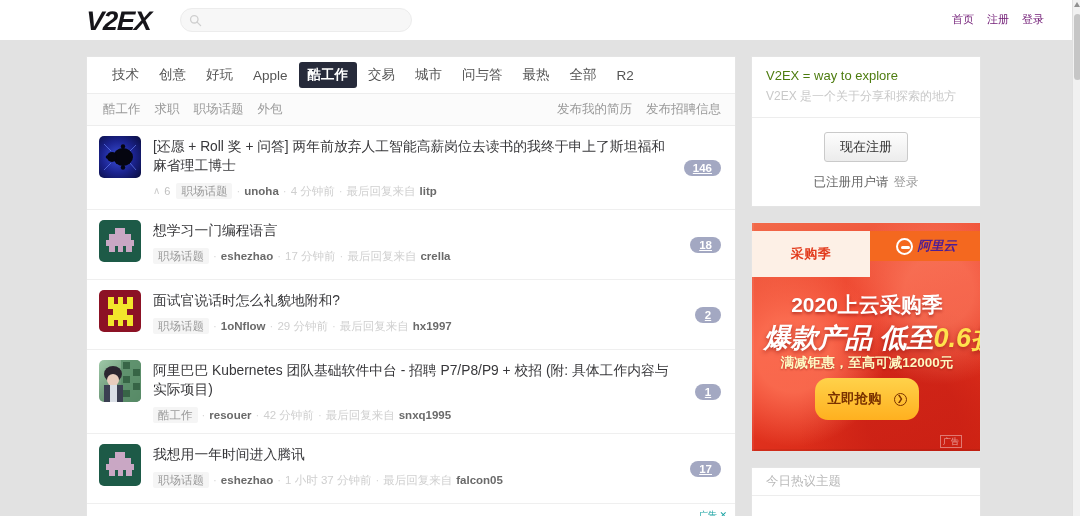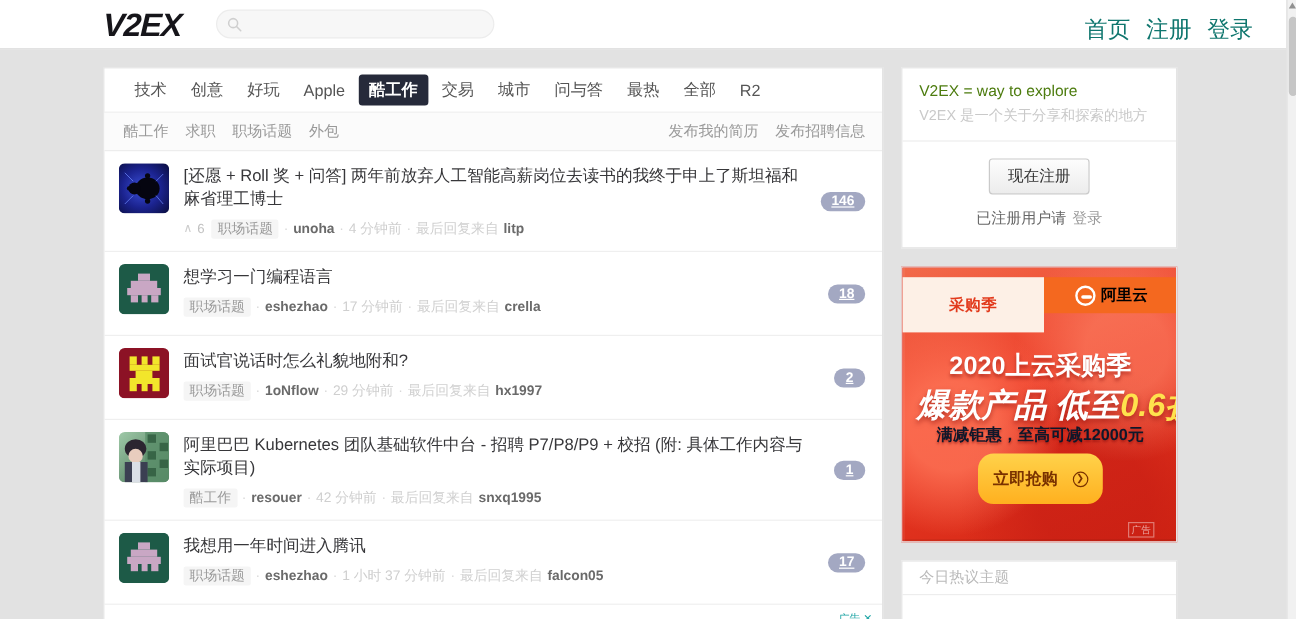--- a/index.html
+++ b/index.html
@@ -41,21 +41,21 @@
     width: 195px; height: 18px;
     border: none; outline: none; background: transparent;
     font-size: 12px; color: #777;
     font-family: "Liberation Sans", sans-serif;
   }
   #topnav {
     position: absolute; right: 28px; top: 12px;
     display: flex; gap: 13px;
   }
   #topnav a {
-    font-size: 19px; color: #0f766e; text-decoration: none;
+    font-size: 11px; color: #701a75; text-decoration: none;
   }
 
   
   #scrollbar-track {
     position: absolute; top: 0; right: 0;
     width: 8px; height: 516px; background: #f1f1f1;
     border-left: 1px solid #e0e0e0;
   }
   #scrollbar-thumb {
     position: absolute; top: 14px; left: 1px;
@@ -224,21 +224,21 @@
   }
   #ad-top { position: absolute; top: 8px; left: 0; width: 230px; height: 30px; display: flex; }
   #ad-brand-left {
     width: 118px; height: 46px; background: #fdf0e6;
     display: flex; align-items: center; justify-content: center;
     color: #e23a1c; font-size: 13px; font-weight: bold; letter-spacing: .5px;
   }
   #ad-brand-right {
     width: 112px; height: 30px; background: #f4681f;
     display: flex; align-items: center; justify-content: center; gap: 5px;
-    color: #000000; font-size: 13px; font-weight: bold;
+    color: #4c1d95; font-size: 13px; font-weight: bold; font-style: italic;
   }
   #ali-mark {
     width: 17px; height: 17px; border-radius: 50%;
     border: 2px solid #fff;
     position: relative;
   }
   #ali-mark:after {
     content:""; position:absolute; left:3px; top:6px;
     width:9px; height:3px; background:#fff; border-radius:2px;
   }
@@ -251,21 +251,21 @@
   #ad-l2 {
     position: absolute; top: 97px; left: 0; width: 230px; text-align: center;
     font-size: 27px; font-weight: bold; color: #fff; font-style: italic;
     text-shadow: 0 2px 4px rgba(120,0,0,.5);
     white-space: nowrap;
     padding-left: 12px;
   }
   #ad-l2 .hl { color: #ffe24d; }
   #ad-l3 {
     position: absolute; top: 131px; left: 0; width: 230px; text-align: center;
-    font-size: 13.5px; font-weight: bold; color: #0f172a;
+    font-size: 13.5px; font-weight: bold; color: #fef9c3;
     text-shadow: 0 1px 2px rgba(120,0,0,.45);
   }
   #ad-cta {
     position: absolute; top: 155px; left: 63px;
     width: 104px; height: 42px;
     background: linear-gradient(#ffd24a, #ffb01f);
     border-radius: 13px;
     display: flex; align-items: center; justify-content: center; gap: 12px;
     color: #7a3200; font-size: 13.5px; font-weight: bold;
   }

